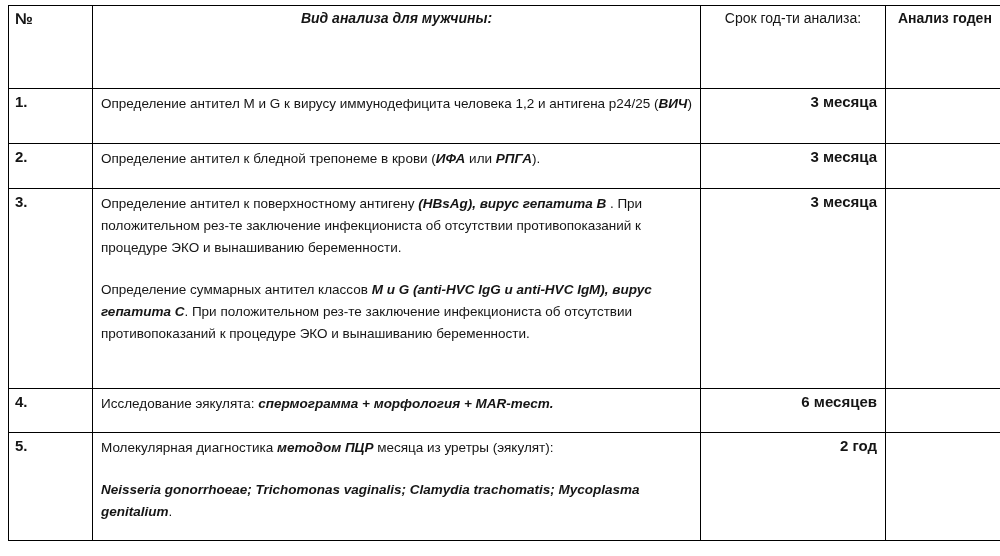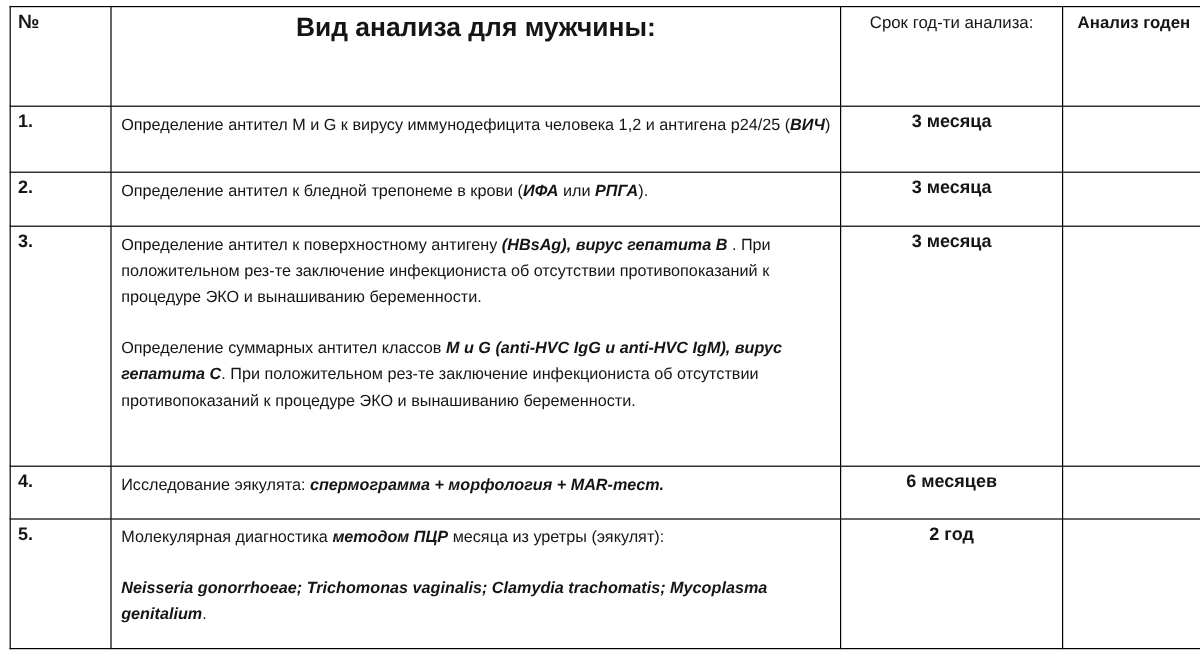--- a/index.html
+++ b/index.html
@@ -43,22 +43,23 @@
   tr.r4  { height: 44px; }
   tr.r5  { height: 108px; }
   
   th.h-num {
     text-align: left;
     font-size: 16px;
     font-weight: bold;
     padding-left: 6px;
   }
   th.h-analysis {
-    font-size: 22px;
+    font-size: 14px;
     font-weight: bold;
+    font-style: italic;
   }
   th.h-validity {
     text-align: center;
     font-size: 14px;
     font-weight: normal;
   }
   th.h-valid {
     text-align: left;
     font-size: 14px;
     font-weight: bold;
@@ -75,21 +76,21 @@
     font-size: 13.5px;
     line-height: 22px;
   }
   td.analysis-cell p {
     margin: 0;
   }
   td.analysis-cell p + p {
     margin-top: 20px;
   }
   td.validity-cell {
-    text-align: center;
+    text-align: right;
     font-size: 15px;
     font-weight: bold;
   }
   td.valid-cell {
   }
   .b { font-weight: bold; font-style: italic; }
 </style>
 </head>
 <body>
 

